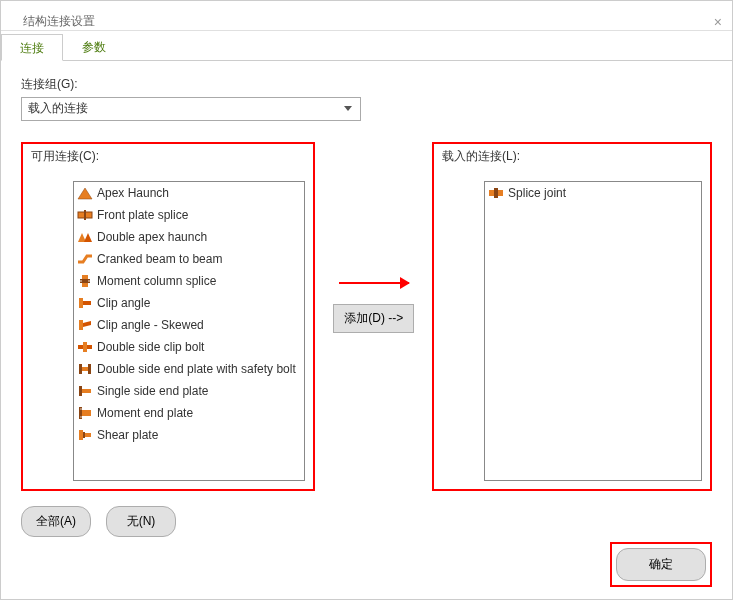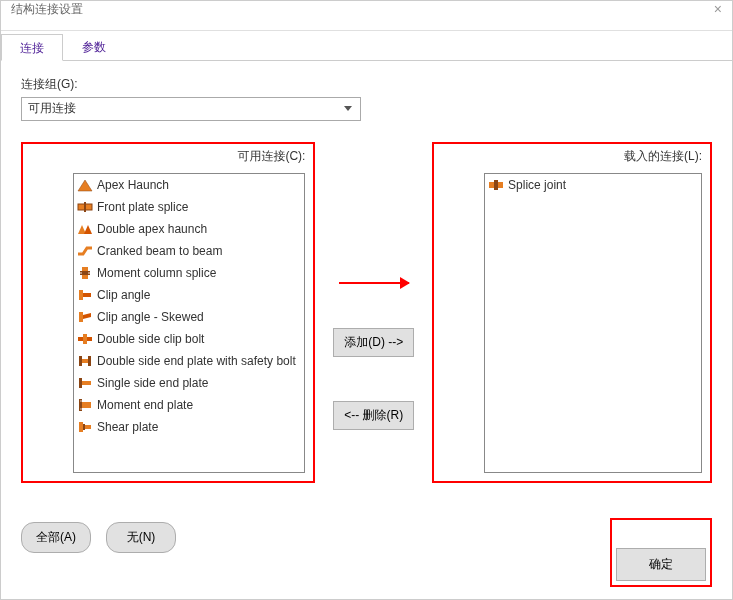--- a/index.html
+++ b/index.html
@@ -1,59 +1,59 @@
 <!DOCTYPE html>
 <html><head>
   <meta charset="utf-8">
   <style>
     * { box-sizing: border-box; margin: 0; padding: 0; }
     body { font-family: "Microsoft YaHei", "Segoe UI", sans-serif; font-size: 12px; background: #fff; color: #333; }
     
     .window { width: 733px; height: 600px; border: 1px solid #ccc; background: #fff; position: relative; }
-    .titlebar { height: 30px; background: #fff; border-bottom: 1px solid #e0e0e0; display: flex; align-items: flex-start; padding: 0 10px; position: relative; }
+    .titlebar { height: 30px; background: #fff; border-bottom: 1px solid #e0e0e0; display: flex; align-items: flex-end; padding: 0 22px; position: relative; }
     .titlebar-title { color: #666; font-size: 12px; }
     .titlebar-close { position: absolute; right: 10px; color: #999; font-size: 14px; cursor: pointer; }
     
     .tabs { display: flex; height: 28px; border-bottom: 1px solid #ccc; margin-top: 2px; }
-    .tab { padding: 5px 18px; border: 1px solid transparent; cursor: pointer; font-size: 12px; color: #4c1d95; }
+    .tab { padding: 5px 18px; border: 1px solid transparent; cursor: pointer; font-size: 12px; color: #4d7c0f; }
     .tab.active { border: 1px solid #ccc; border-bottom: 1px solid #fff; background: #fff; position: relative; top: 1px; }
     
     .content { padding: 15px 20px; }
     
     .group-row { margin-bottom: 21px; }
     .group-label { display: block; margin-bottom: 4px; color: #333; }
     .group-select { width: 340px; height: 24px; border: 1px solid #aaa; padding: 2px 6px; font-size: 12px; background: #fff; position: relative; }
     .group-select::after { content: ''; position: absolute; right: 8px; top: 8px; border-left: 4px solid transparent; border-right: 4px solid transparent; border-top: 5px solid #555; }
     
     .panels { display: flex; gap: 15px; align-items: flex-start; position: relative; }
     
     .panel { border: 2px solid #f00; padding: 4px 8px 8px 8px; }
     .panel-left { width: 305px; }
     .panel-right { width: 290px; }
-    .panel-label { display: block; margin-bottom: 8px; color: #333; font-size: 12px; text-align: right; }
+    .panel-label { display: block; margin-bottom: 16px; color: #333; font-size: 12px; }
     
     .listbox { border: 1px solid #888; background: #fff; height: 300px; overflow-y: scroll; position: relative; margin-left: 42px; }
     .listbox-right { overflow-y: hidden; }
     
     .list-item { display: flex; align-items: center; padding: 4px 3px; cursor: pointer; gap: 4px; }
     .item-icon { width: 16px; height: 14px; flex-shrink: 0; }
     .item-label { font-size: 12px; color: #333; white-space: nowrap; }
     
     .middle-col { display: flex; flex-direction: column; align-items: center; gap: 20px; width: 90px; padding-top: 140px; }
     .arrow-line { width: 70px; height: 2px; background: #f00; position: relative; }
     .arrow-line::after { content: ''; position: absolute; right: -1px; top: -5px; border-left: 10px solid #f00; border-top: 6px solid transparent; border-bottom: 6px solid transparent; }
     
-    .btn { border: 1px solid #adadad; background: #e1e1e1; padding: 5px 10px; font-size: 12px; cursor: pointer; min-width: 80px; text-align: center; margin-top: 24px; }
+    .btn { border: 1px solid #adadad; background: #e1e1e1; padding: 5px 10px; font-size: 12px; cursor: pointer; min-width: 80px; text-align: center; }
     
     .bottom-buttons { display: flex; gap: 15px; margin-top: 15px; }
     .bottom-buttons .btn { min-width: 70px; padding: 6px 12px; border-radius: 13px; }
     
     .footer { position: absolute; bottom: 12px; right: 20px; }
     .footer-box { border: 2px solid #f00; padding: 4px; display: inline-block; }
-    .footer .btn { min-width: 90px; padding: 7px 20px; }
+    .footer .btn { min-width: 90px; padding: 7px 20px; border-radius: 12px; }
     
     
     .listbox::-webkit-scrollbar { width: 16px; }
     .listbox::-webkit-scrollbar-track { background: #f0f0f0; }
     .listbox::-webkit-scrollbar-thumb { background: #c0c0c0; border: 1px solid #a0a0a0; }
   </style>
 </head>
 <body>
 
 <div class="window">
@@ -64,21 +64,21 @@
 
   <div class="tabs">
     <div class="tab active">连接</div>
     <div class="tab">参数</div>
   </div>
 
   <div class="content">
     <div class="group-row">
       <label class="group-label">连接组(G):</label>
       <div class="group-select">
-        <span>可用连接</span>
+        <span>载入的连接</span>
       </div>
     </div>
 
     <div class="panels">
       <div class="panel panel-left">
         <label class="panel-label">可用连接(C):</label>
         <div class="listbox" id="available-list">
             <div class="list-item">
               <span class="item-icon"><svg viewBox="0 0 16 14">
                   <polygon points="1,13 8,2 15,13" fill="#e67e22" stroke="#8b4513" stroke-width="0.5"></polygon>
@@ -167,21 +167,20 @@
                   <rect x="8" y="5" width="6" height="4" fill="#e67e22"></rect>
                 </svg></span>
               <span class="item-label">Shear plate</span>
             </div>
           </div>
       </div>
 
       <div class="middle-col">
         <div class="arrow-line"></div>
         <button class="btn">添加(D) --&gt;</button>
-        <button class="btn">&lt;-- 删除(R)</button>
       </div>
 
       <div class="panel panel-right">
         <label class="panel-label">载入的连接(L):</label>
         <div class="listbox listbox-right" id="loaded-list">
             <div class="list-item">
               <span class="item-icon"><svg viewBox="0 0 16 14">
                   <rect x="1" y="4" width="6" height="6" fill="#e67e22"></rect>
                   <rect x="9" y="4" width="6" height="6" fill="#e67e22"></rect>
                   <rect x="6" y="2" width="4" height="10" fill="#8b4513"></rect>

